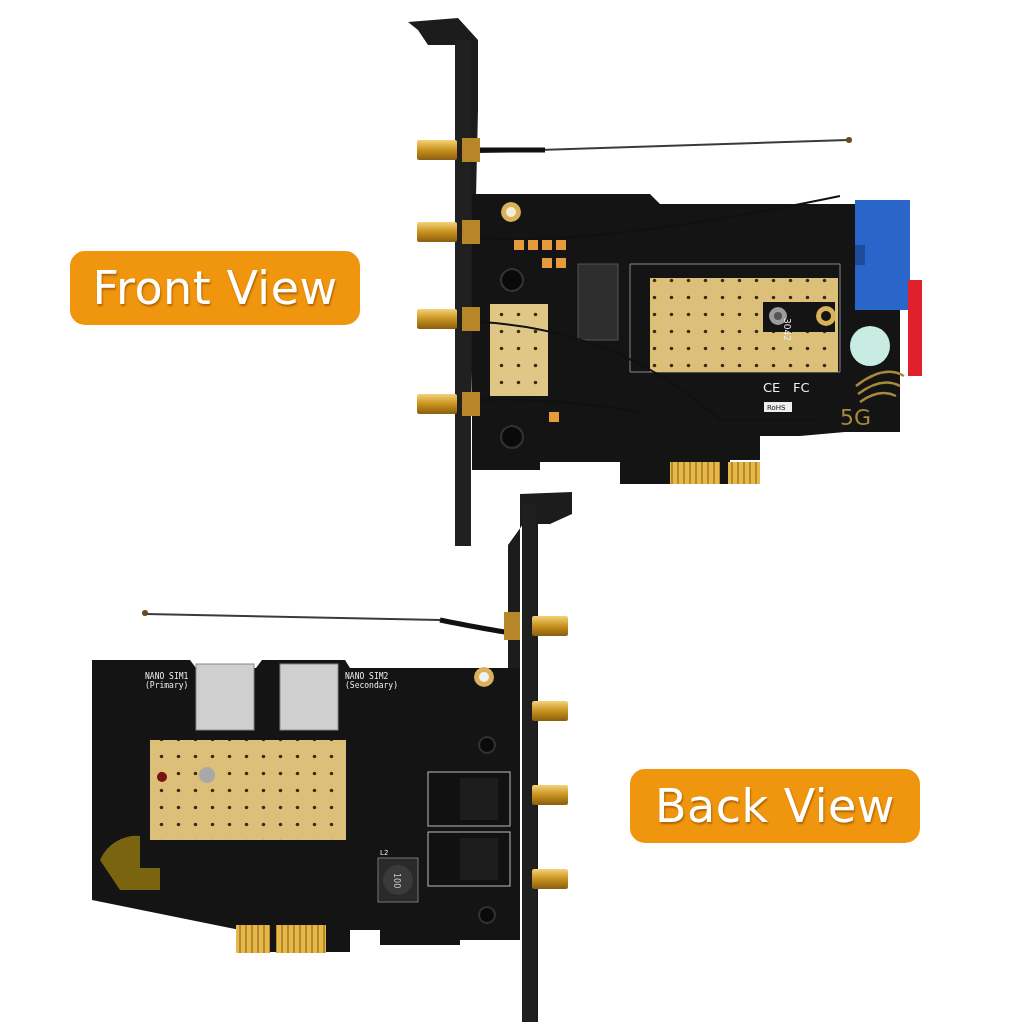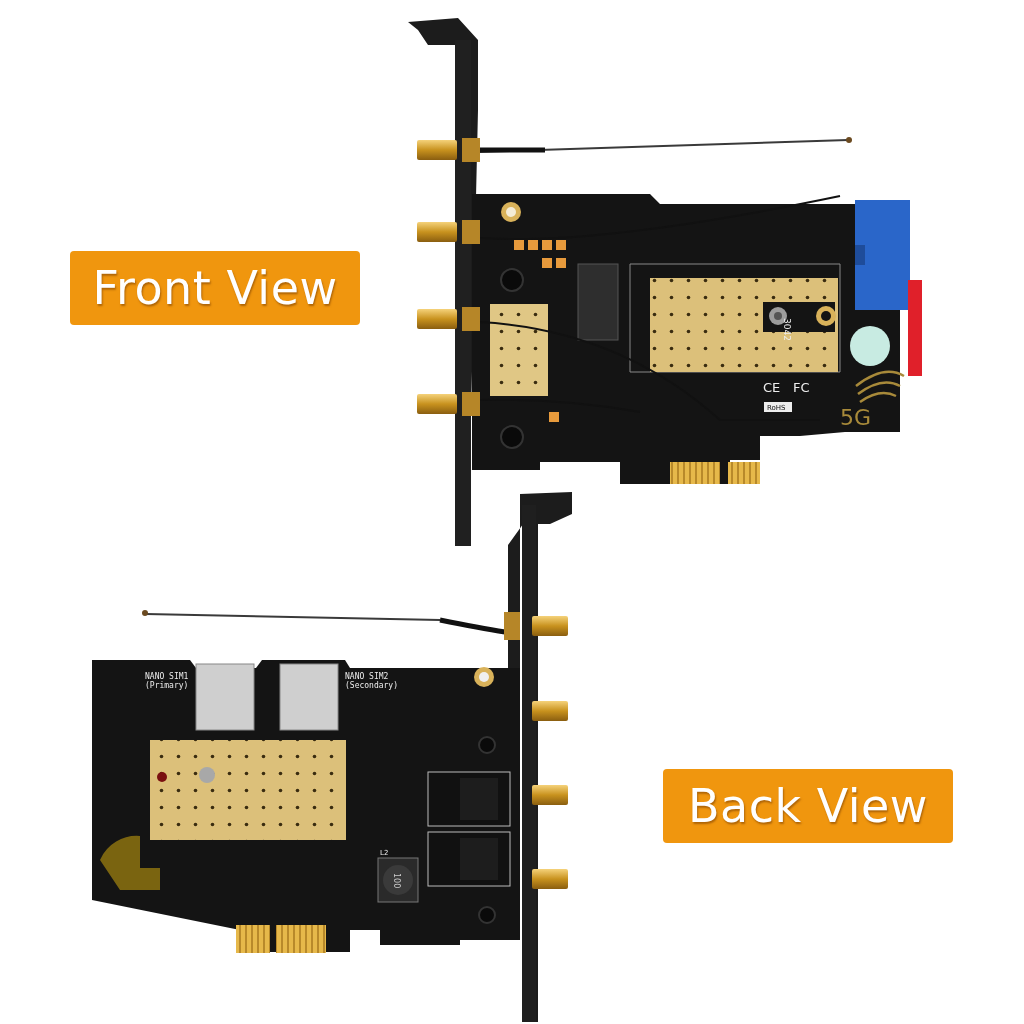--- a/index.html
+++ b/index.html
@@ -2,29 +2,29 @@
 <html><head>
 <meta charset="utf-8">
 <style>
   * { box-sizing: border-box; margin: 0; padding: 0; }
   html, body { width: 1024px; height: 1024px; background: #ffffff; overflow: hidden; }
   body { position: relative; font-family: "DejaVu Sans", sans-serif; }
 
   .label {
     position: absolute;
     background: #f0960e;
-    border-radius: 4px;
+    border-radius: 15px;
     color: #ffffff;
     display: flex; align-items: center; justify-content: center;
     font-family: "DejaVu Sans", sans-serif;
     text-shadow: 1px 2px 2px rgba(120,60,0,0.55);
     letter-spacing: 0.5px;
   }
   .label-front { left: 70px; top: 251px; width: 290px; height: 74px; font-size: 46px; }
-  .label-back  { left: 663px; top: 769px; width: 290px; height: 74px; font-size: 46px; justify-content: center; }
+  .label-back  { left: 630px; top: 769px; width: 290px; height: 74px; font-size: 46px; justify-content: center; }
 
   .scene { position: absolute; left: 0; top: 0; width: 1024px; height: 1024px; }
 </style>
 </head>
 <body>
 
 <svg class="scene" viewBox="0 0 1024 1024" xmlns="http://www.w3.org/2000/svg">
   <defs>
     <pattern id="dots" width="17" height="17" patternUnits="userSpaceOnUse">
       <rect width="17" height="17" fill="#dcc07a"></rect>

